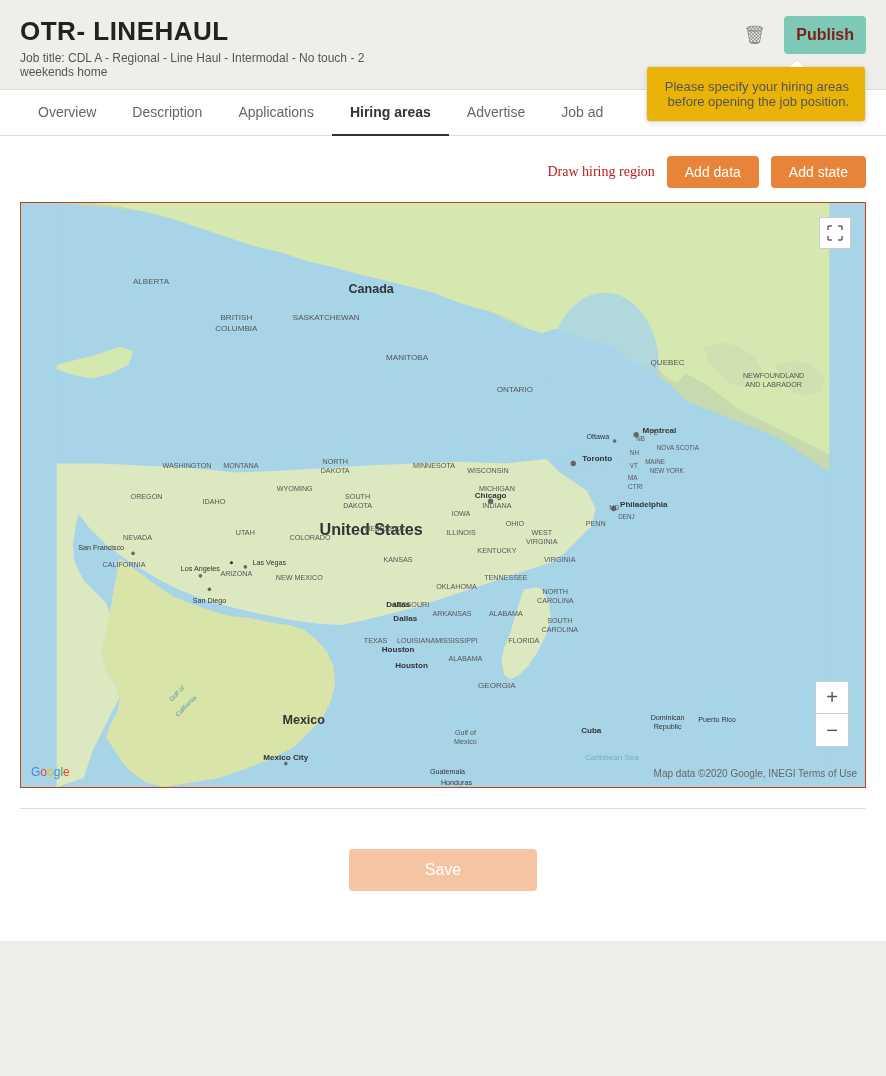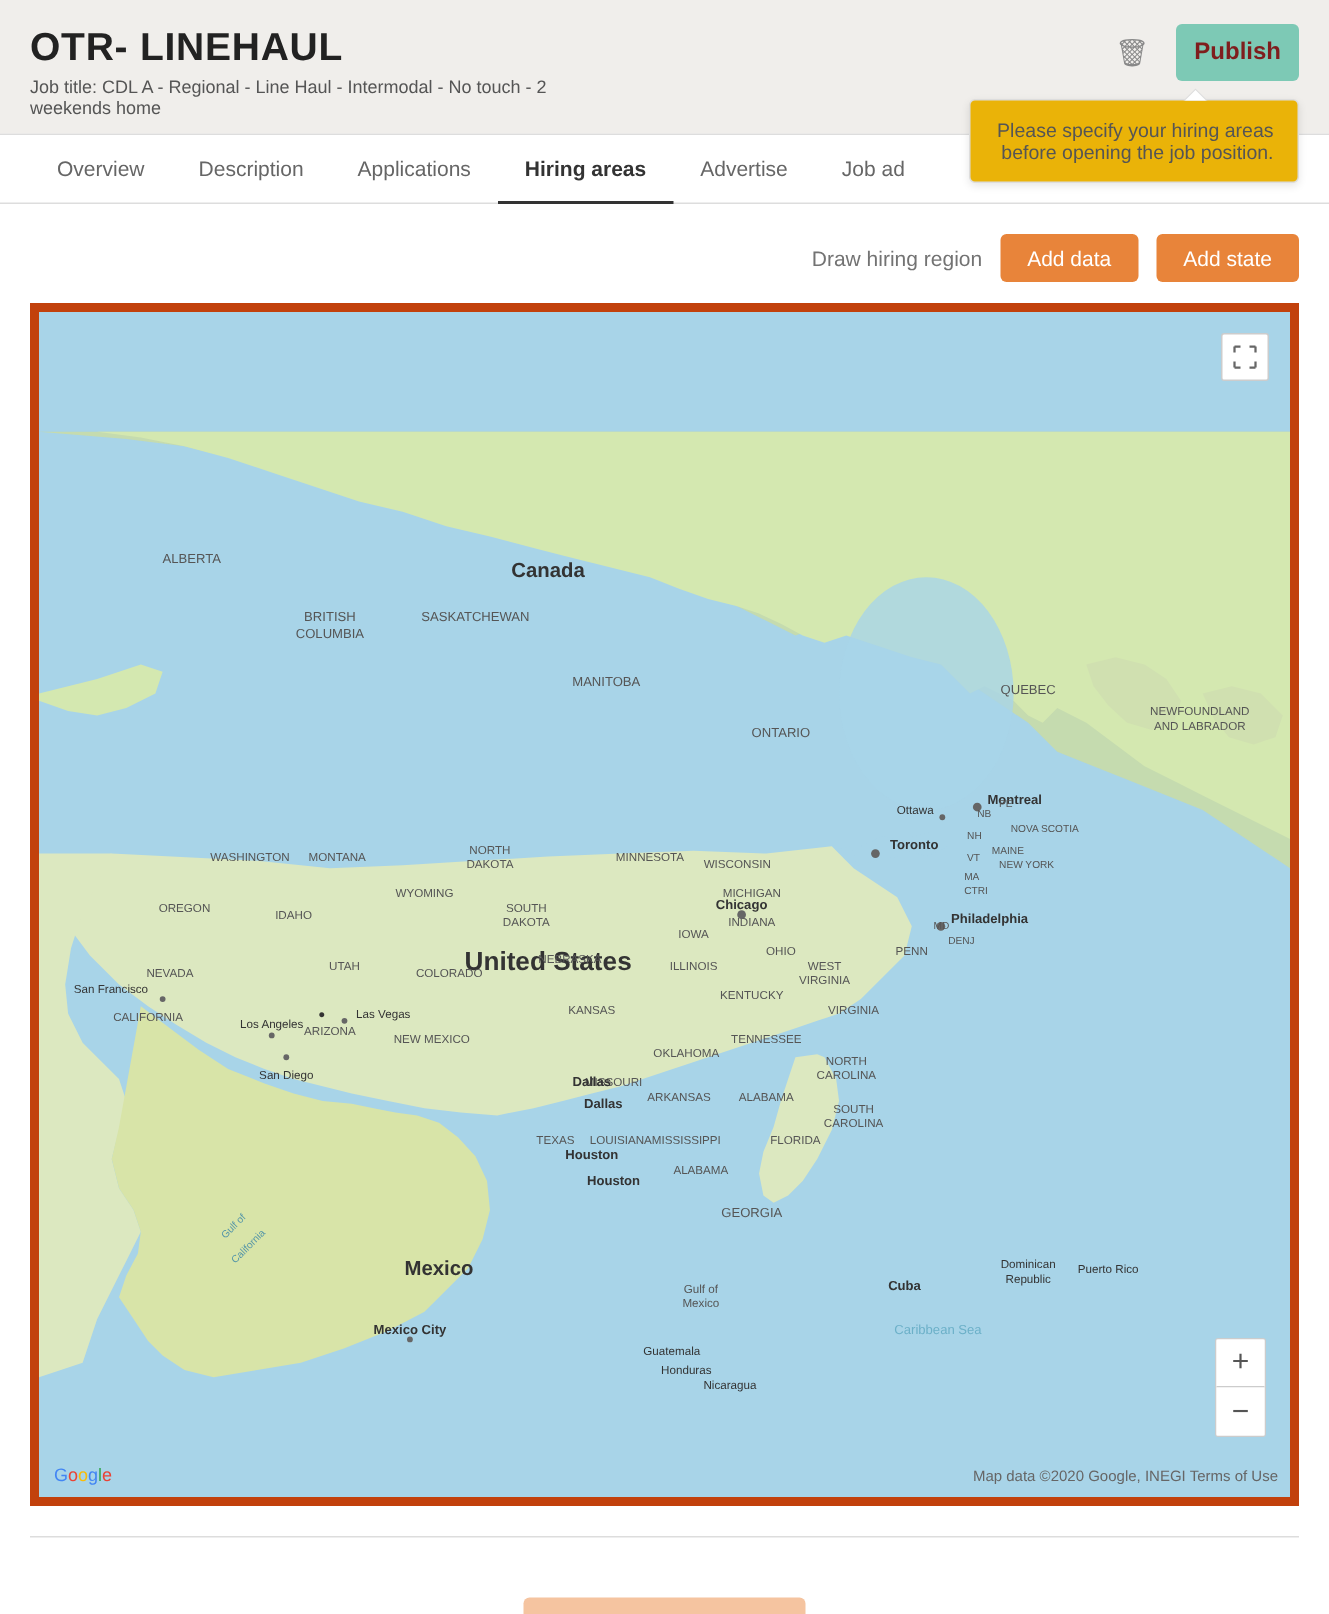--- a/index.html
+++ b/index.html
@@ -116,42 +116,43 @@
     .map-toolbar {
       display: flex;
       justify-content: flex-end;
       align-items: center;
       gap: 12px;
       margin-bottom: 14px;
     }
     .draw-hiring-btn {
       background: none;
       border: none;
-      color: #737373;
+      color: #b91c1c;
       font-size: 14px;
       cursor: pointer;
       font-weight: 500;
+      font-family: Liberation Serif, serif;
     }
     .add-city-btn, .add-state-btn {
       background: #e8843a;
       color: white;
       border: none;
       padding: 8px 18px;
       font-size: 14px;
       border-radius: 4px;
       cursor: pointer;
       font-weight: 500;
     }
 
     
     .map-container {
       position: relative;
       width: 100%;
-      height: 802px;
-      border: 6px solid #c2410c;
+      height: 586px;
+      border: 1px solid #c2410c;
       overflow: hidden;
       background: #a8d4e8;
     }
 
     
     .map-svg {
       width: 100%;
       height: 100%;
     }
 

